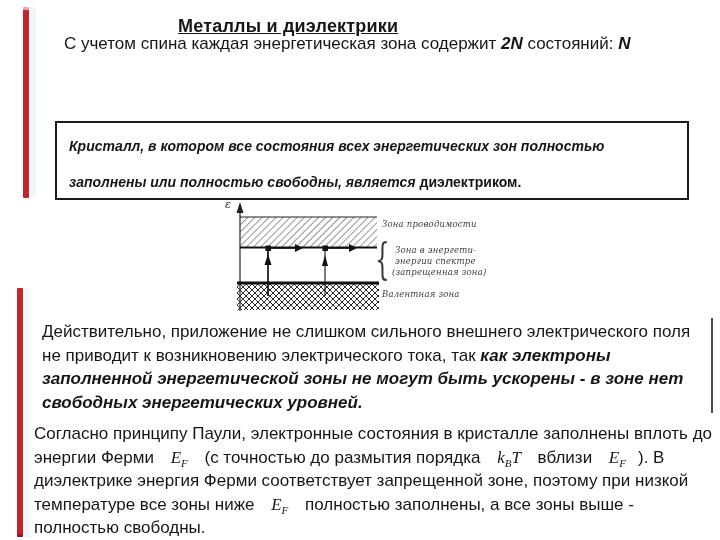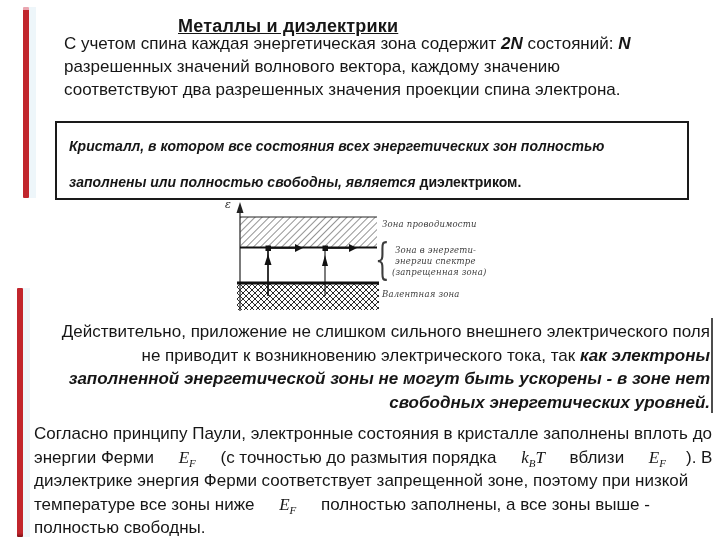--- a/index.html
+++ b/index.html
@@ -18,33 +18,33 @@
   .halo1{left:29px;top:7px;width:7px;height:191px;}
   .halo2{left:23px;top:288px;width:7px;height:249px;}
 
   
   .title{left:178px;top:16px;font-size:18px;font-weight:bold;
          text-decoration:underline;letter-spacing:0.2px;text-align:right;}
 
   
   .para{font-size:17px;line-height:23px;}
   .p1{left:64px;top:32px;width:645px;}
-  .p2{left:42px;top:320px;width:668px;line-height:23.5px;text-align:right;}
+  .p2{left:42px;top:320px;width:668px;line-height:23.5px;}
   .p3{left:34px;top:422px;width:684px;line-height:23.5px;}
   .bi{font-weight:bold;font-style:italic;}
   .b{font-weight:bold;}
 
   
   .defbox{left:55px;top:121px;width:606px;height:64px;
           border:2px solid #1a1a1a;padding:5px 12px 6px 12px;
           font-size:14px;line-height:36px;background:#fff;}
 
   
   .math{font-family:"Liberation Serif",serif;font-style:italic;
-        font-size:17px;margin:0 20px;}
+        font-size:17px;margin:0 12px;}
   .math sub{font-size:11px;font-style:italic;line-height:0;}
 
   
   .diagram{left:225px;top:197px;width:260px;height:120px;}
   .axis-label{position:absolute;left:0px;top:1px;
               font-family:"DejaVu Serif",serif;font-style:italic;
               font-size:11px;color:#222;}
   .dlabel{position:absolute;font-size:8.5px;font-style:italic;
           color:#3c3c3c;font-family:"DejaVu Serif",serif;
           white-space:nowrap;letter-spacing:0.2px;}
@@ -66,22 +66,21 @@
 
 <div class="bar-halo halo1"></div>
 <div class="bar-halo halo2"></div>
 <div class="bar bar1"></div>
 <div class="bar bar2"></div>
 
 <div class="abs title">Металлы и диэлектрики</div>
 
 <div class="abs para p1">
   <span>С учетом спина каждая энергетическая зона содержит </span><span class="bi">2N</span><span> состояний: </span><span class="bi">N</span><br>
-  <span>разрешенных значений волнового вектора, каждому значению</span><br>
-  <span>соответствуют два разрешенных значения проекции спина электрона.</span>
+  <br>
 </div>
 
 <div class="abs defbox">
   <span class="bi">Кристалл, в котором все состояния всех энергетических зон полностью заполнены или полностью свободны, является </span><span class="b">диэлектриком.</span>
 </div>
 
 <div class="abs diagram">
   <span class="axis-label">ε</span>
   <svg width="260" height="120" viewBox="0 0 260 120">
     <defs>

